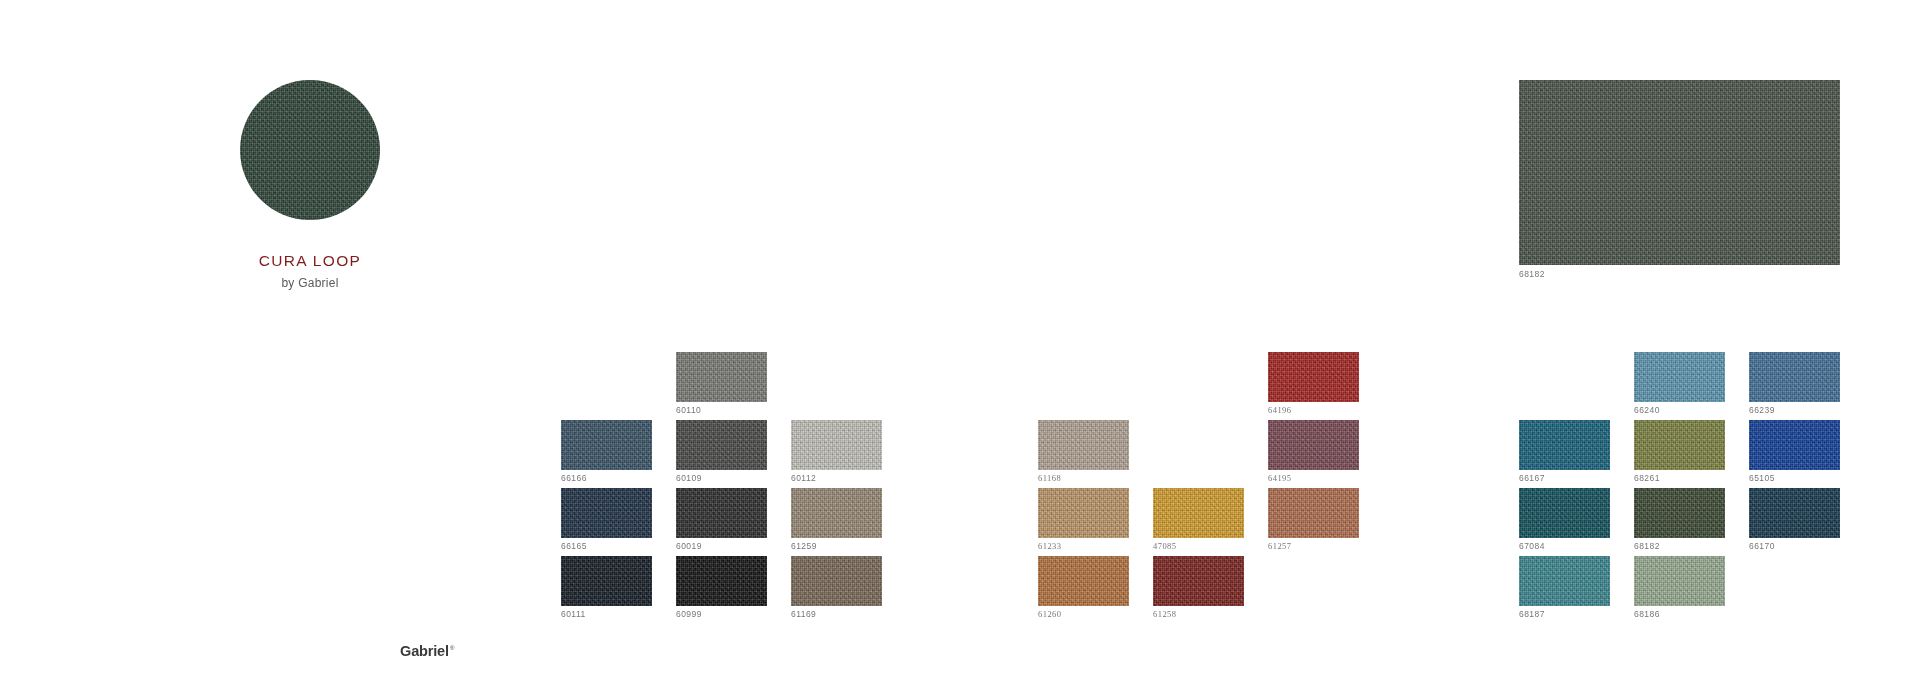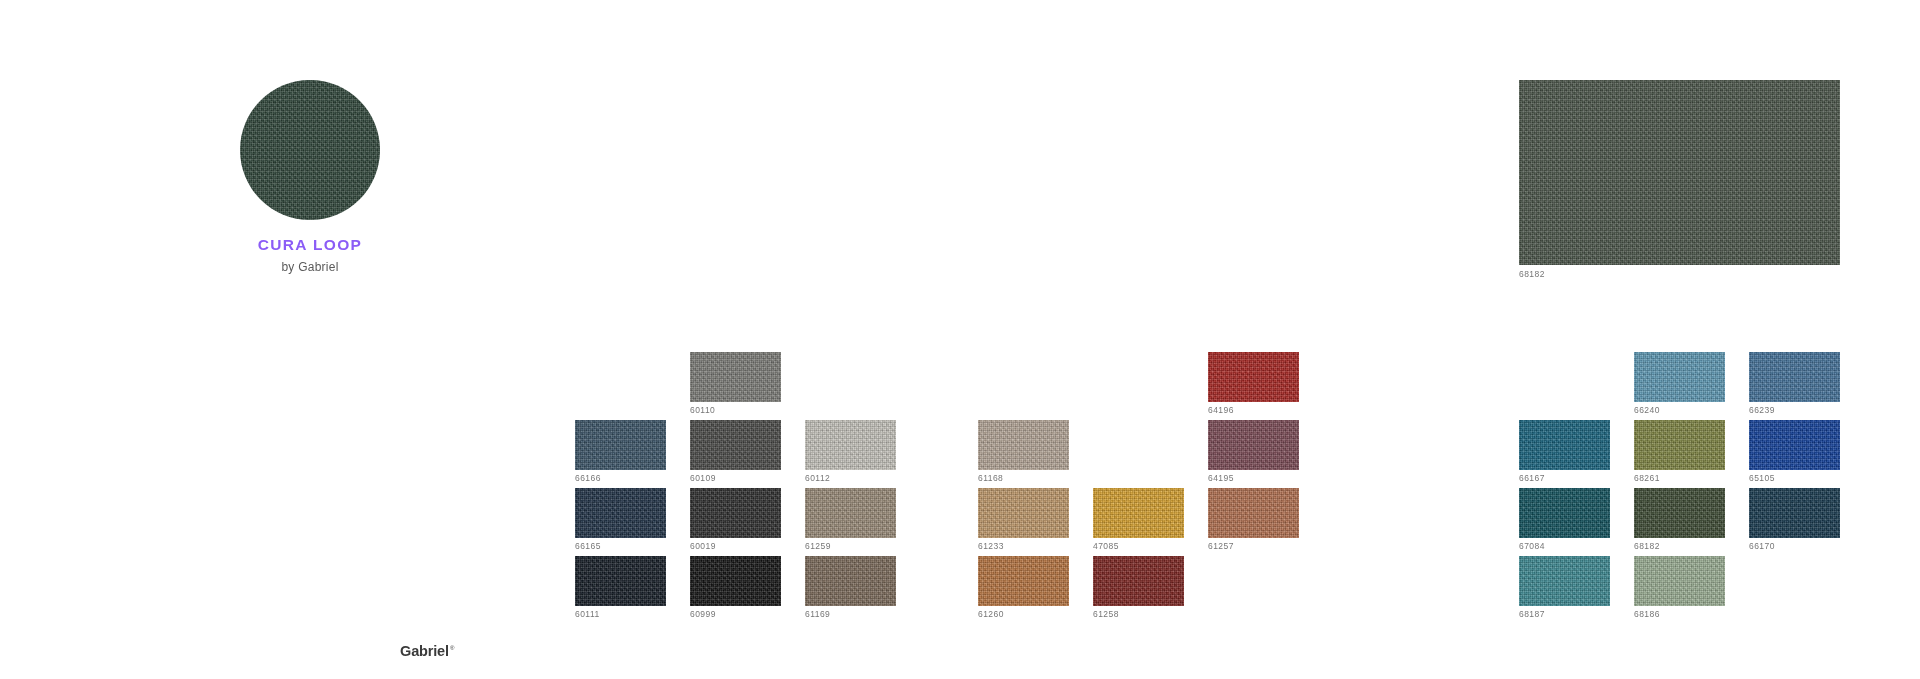--- a/index.html
+++ b/index.html
@@ -61,26 +61,26 @@
     width: 140px;
     text-align: center;
   }
   #hero-circle {
     width: 140px;
     height: 140px;
     border-radius: 50%;
     margin: 0 auto;
   }
   #hero-title {
-    margin-top: 16px;
+    margin-top: 32px;
     font-size: 15.5px;
     letter-spacing: 1.35px;
-    color: #8b5cf6;
+    color: #7f1d1d;
     white-space: nowrap;
-    font-weight: 700;
+    font-weight: 400;
   }
   #hero-subtitle {
     margin-top: 6px;
     font-size: 12px;
     letter-spacing: 0.25px;
     color: #5a5a5a;
     white-space: nowrap;
     text-align: center;
   }
 
@@ -112,22 +112,22 @@
   }
   .grid-group {
     position: absolute;
     top: 0;
     display: grid;
     grid-template-columns: repeat(3, 91px);
     grid-auto-rows: 68px;
     column-gap: 24px;
     row-gap: 0px;
   }
-  #group-neutrals { left: 575px; }
-  #group-warms    { left: 978px; }
+  #group-neutrals { left: 561px; }
+  #group-warms    { left: 1038px; font-family: Liberation Serif, serif; }
   #group-cools    { left: 1519px; }
 
   .cell {
     width: 91px;
     height: 68px;
     position: relative;
   }
   .cell.empty { visibility: hidden; }
   .cell .chip {
     width: 91px;

